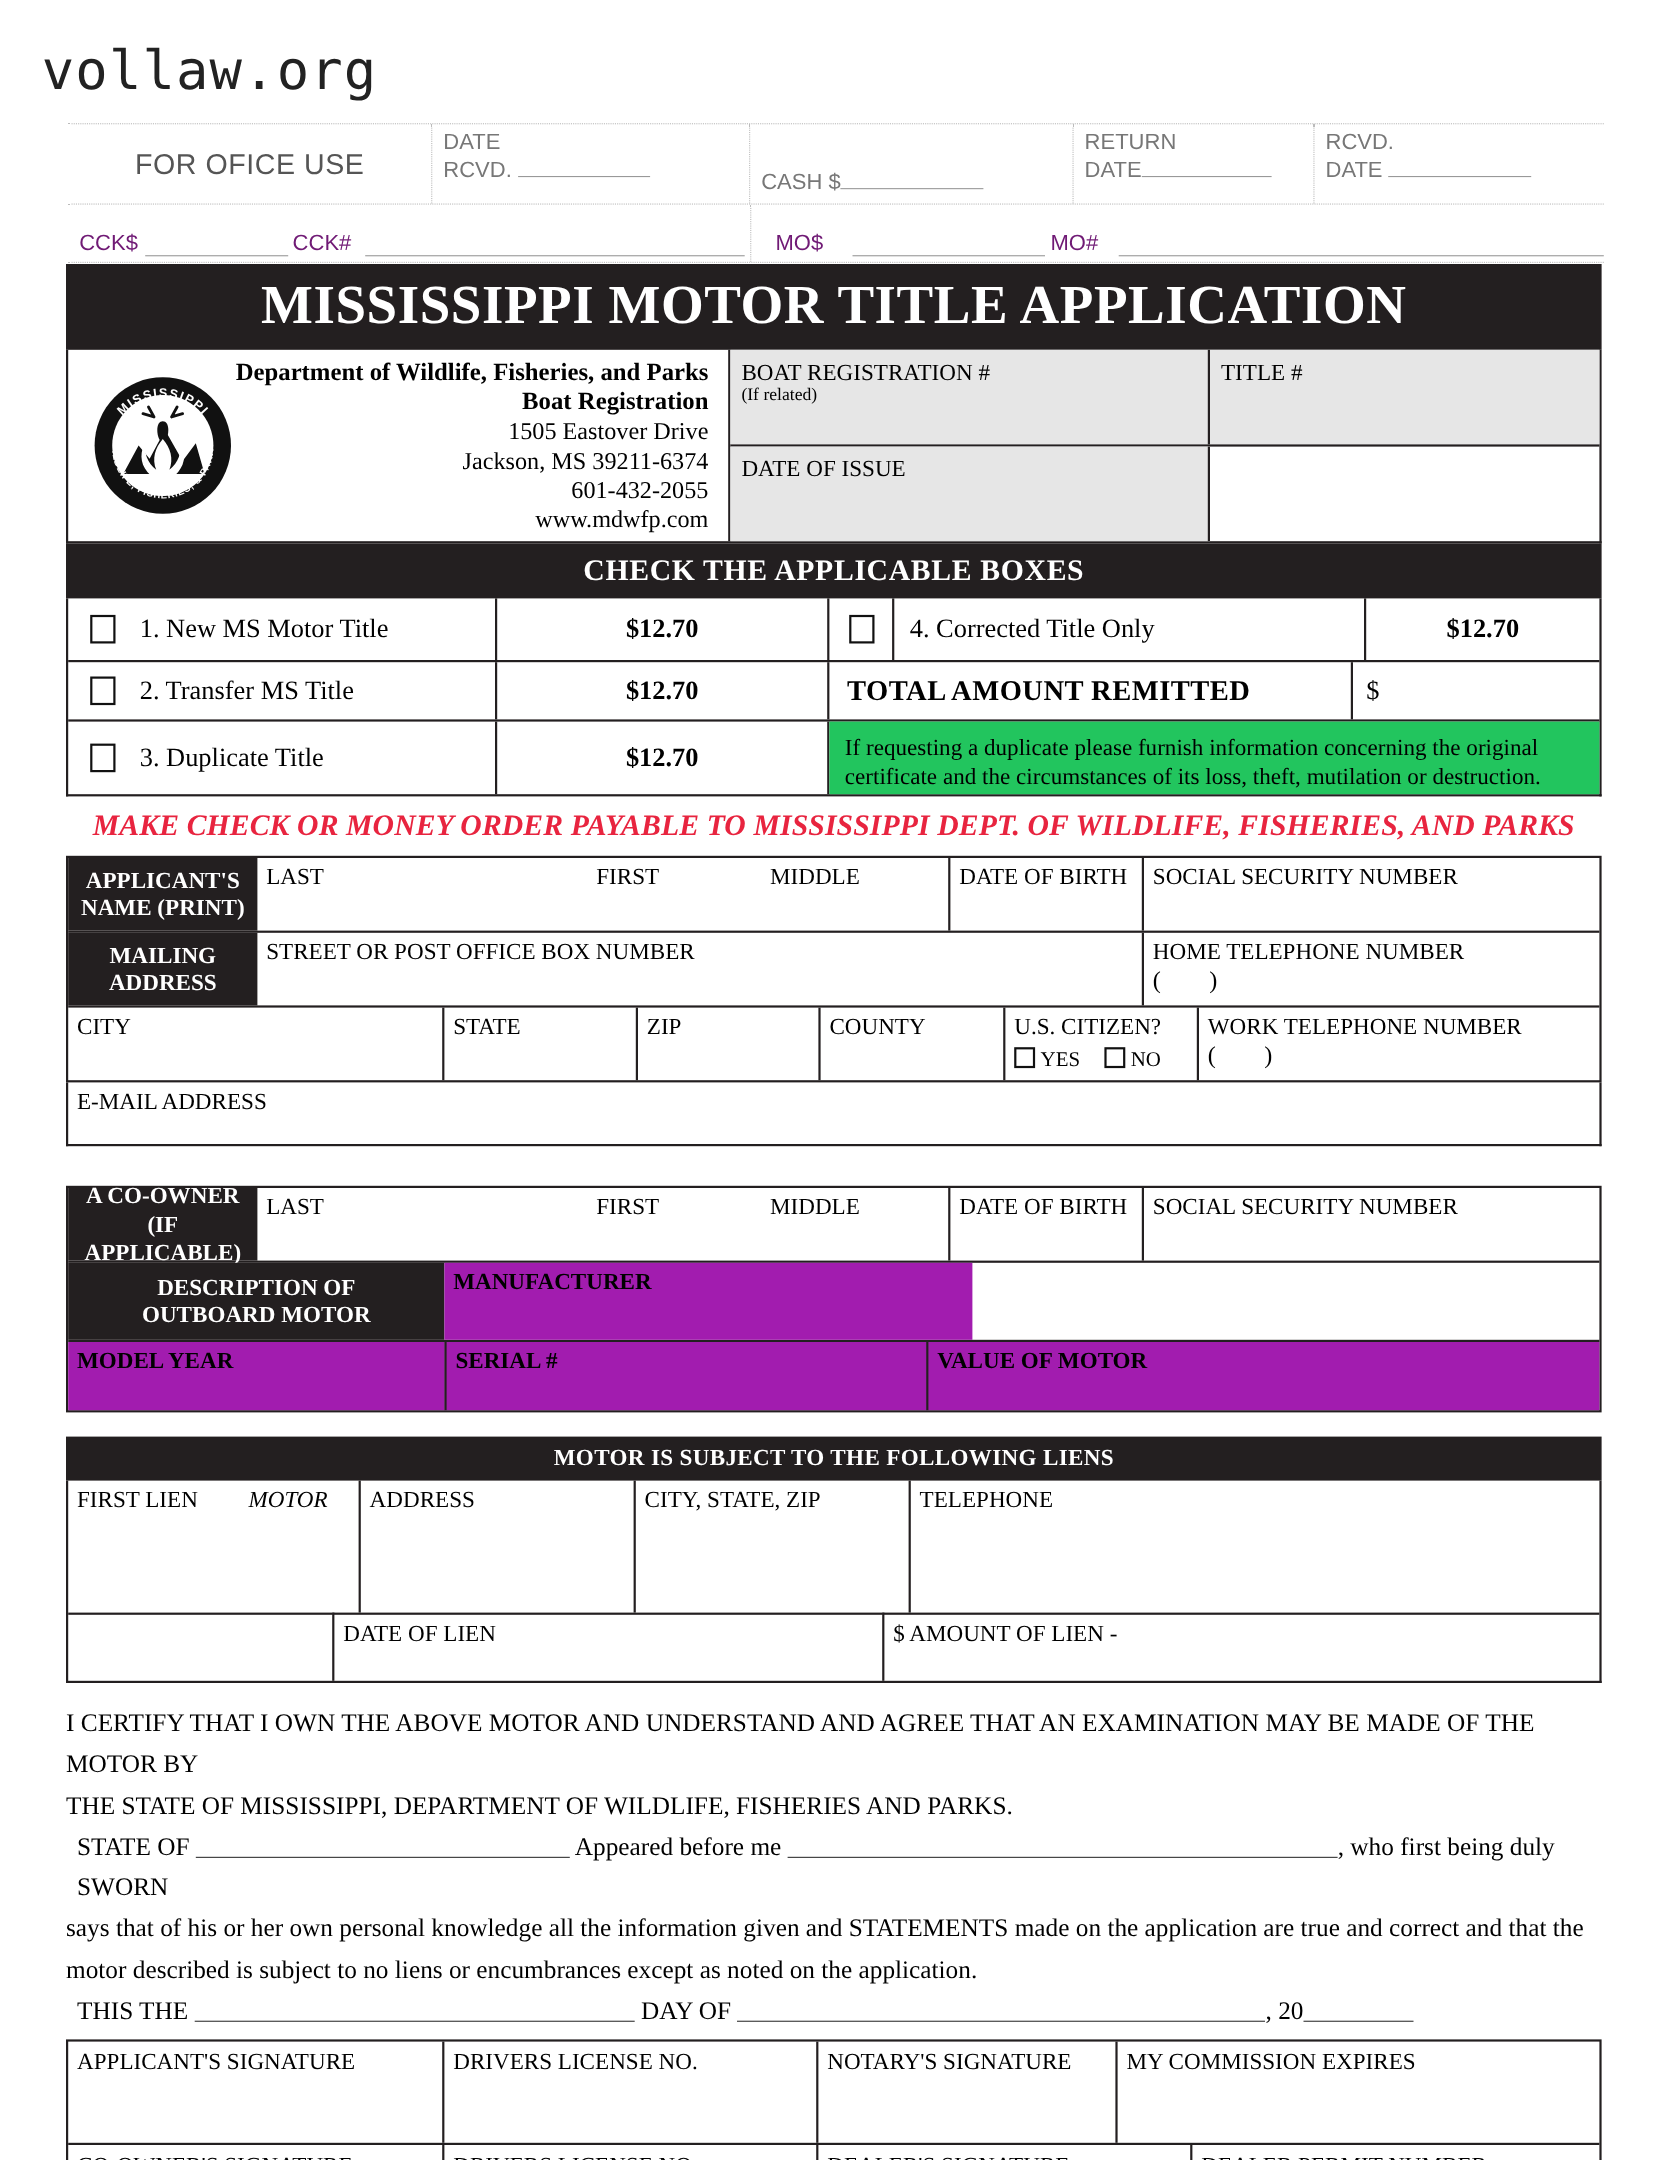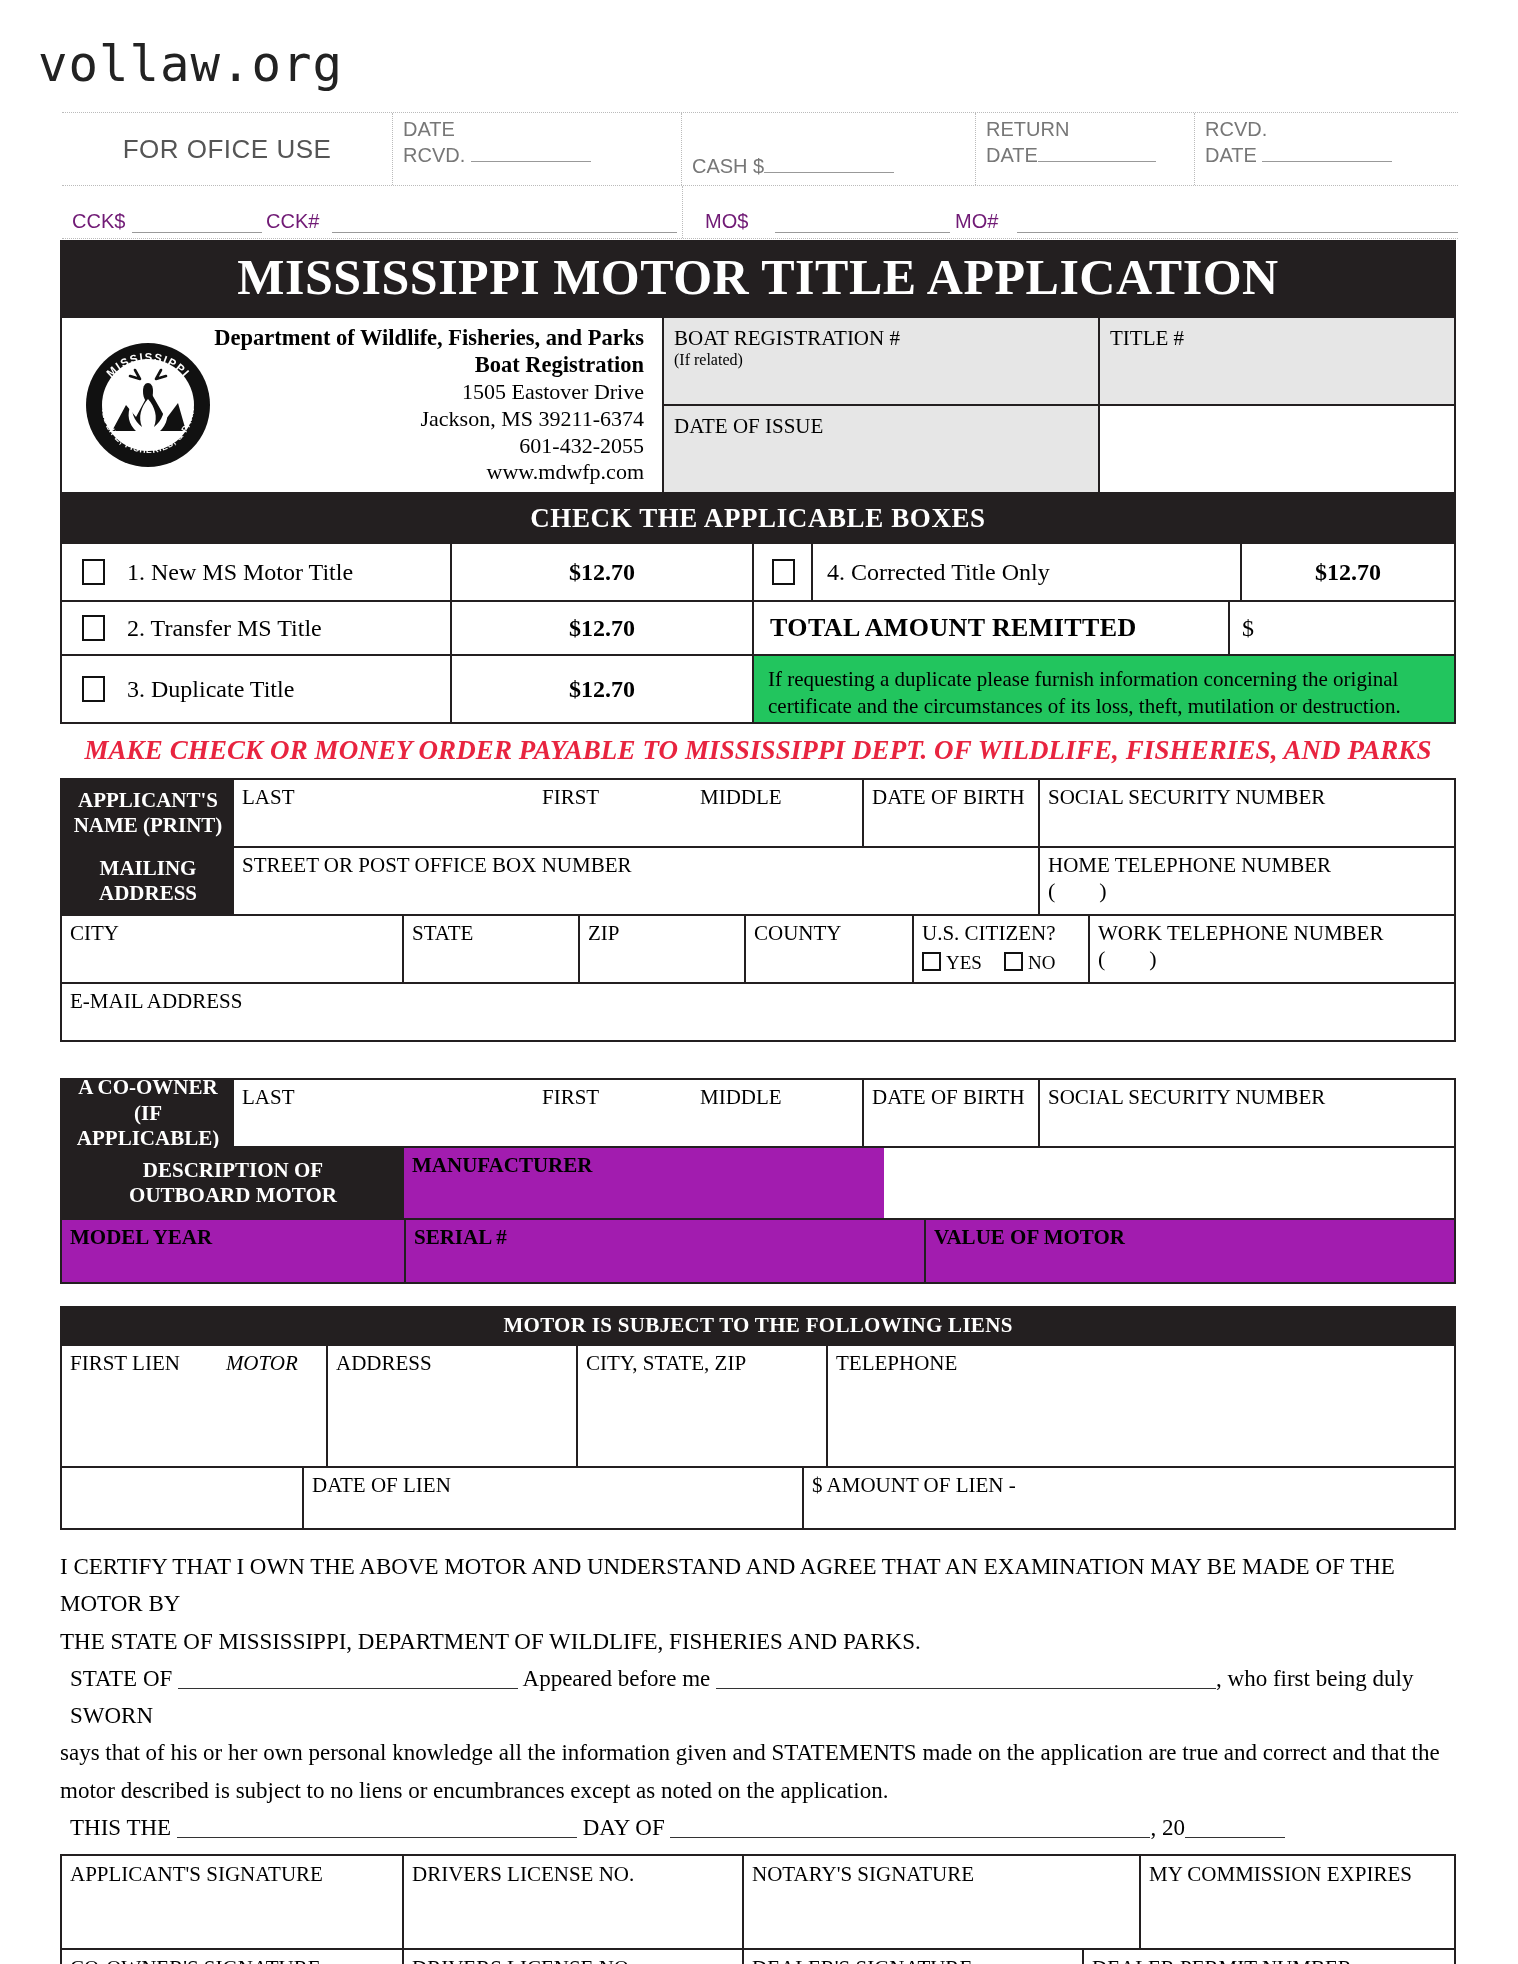--- a/index.html
+++ b/index.html
@@ -300,21 +300,21 @@
         <div class="blk" style="width:342px;flex:0 0 342px;">
           <div>
             <div>DESCRIPTION OF</div>
             <div>OUTBOARD MOTOR</div>
           </div>
         </div>
         <div class="cel gray" style="width:480px;">MANUFACTURER</div>
       </div>
       <div class="trow bt" style="height:62px;">
         <div class="cel gray" style="width:342px;">MODEL YEAR</div>
-        <div class="cel gray bl" style="width:520px;">SERIAL #</div>
+        <div class="cel gray bl" style="width:438px;">SERIAL #</div>
         <div class="cel gray bl" style="flex:1;">VALUE OF MOTOR</div>
       </div>
     </div>
 
     <div class="bar black-bar-sm" style="margin-top:22px;">MOTOR IS SUBJECT TO THE FOLLOWING LIENS</div>
     <div class="tbl">
       <div class="trow" style="height:120px;">
         <div class="cel" style="width:264px;display:flex;gap:46px;align-items:flex-start;">
           <span>FIRST LIEN</span>
           <span style="font-style:italic;">MOTOR</span>
@@ -345,21 +345,21 @@
         <span class="ln" style="width:400px;"></span>
         <span>DAY OF</span>
         <span class="ln" style="width:480px;"></span><span>, 20</span><span class="ln" style="width:100px;"></span>
       </div>
     </div>
 
     <div class="sigtbl">
       <div class="sigrow">
         <div class="sigcell" style="width:340px;">APPLICANT'S SIGNATURE</div>
         <div class="sigcell" style="width:340px;">DRIVERS LICENSE NO.</div>
-        <div class="sigcell" style="width:397px;">NOTARY'S SIGNATURE</div>
+        <div class="sigcell" style="width:272px;">NOTARY'S SIGNATURE</div>
         <div class="sigcell" style="flex:1;">MY COMMISSION EXPIRES</div>
       </div>
       <div class="sigrow">
         <div class="sigcell" style="width:340px;">CO-OWNER'S SIGNATURE</div>
         <div class="sigcell" style="width:340px;">DRIVERS LICENSE NO.</div>
         <div class="sigcell" style="width:340px;">DEALER'S SIGNATURE</div>
         <div class="sigcell" style="flex:1;">DEALER PERMIT NUMBER</div>
       </div>
     </div>
 

